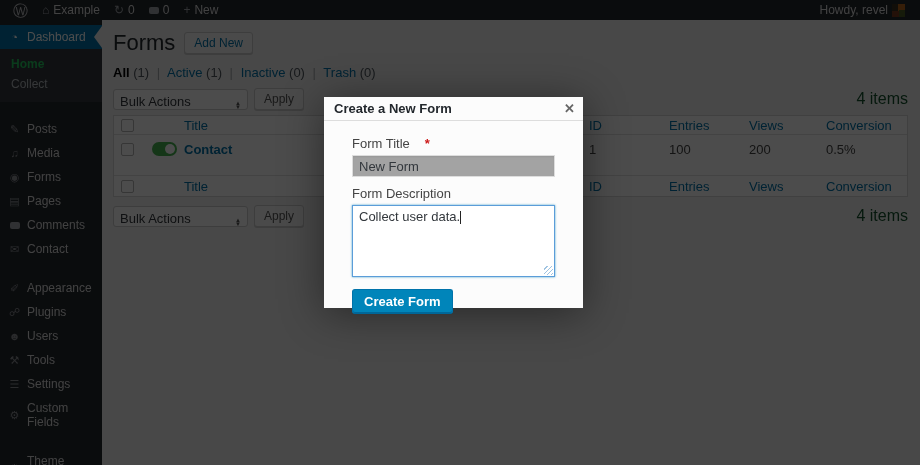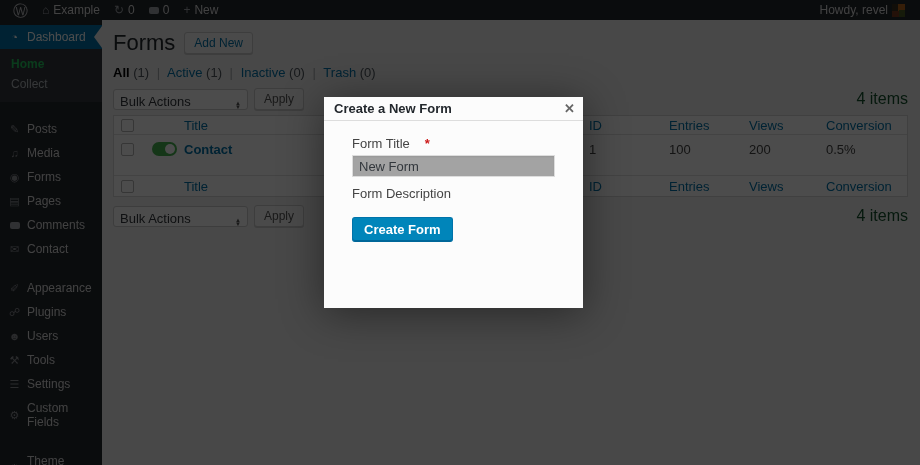--- a/index.html
+++ b/index.html
@@ -292,15 +292,19 @@
   </div>
   <div class="modal-body">
     <div class="field-label">
       <span>Form Title</span>
       <span class="req">*</span>
     </div>
     <input class="text-input" type="text" value="New Form" style="">
     <div class="field-label">
       <span>Form Description</span>
     </div>
+    <div class="textarea">
+      <span>Collect user data.</span><span class="caret"></span>
+      <span class="resize-handle"></span>
+    </div>
     <span class="btn-primary">Create Form</span>
   </div>
 </div>
 
 </body></html>

